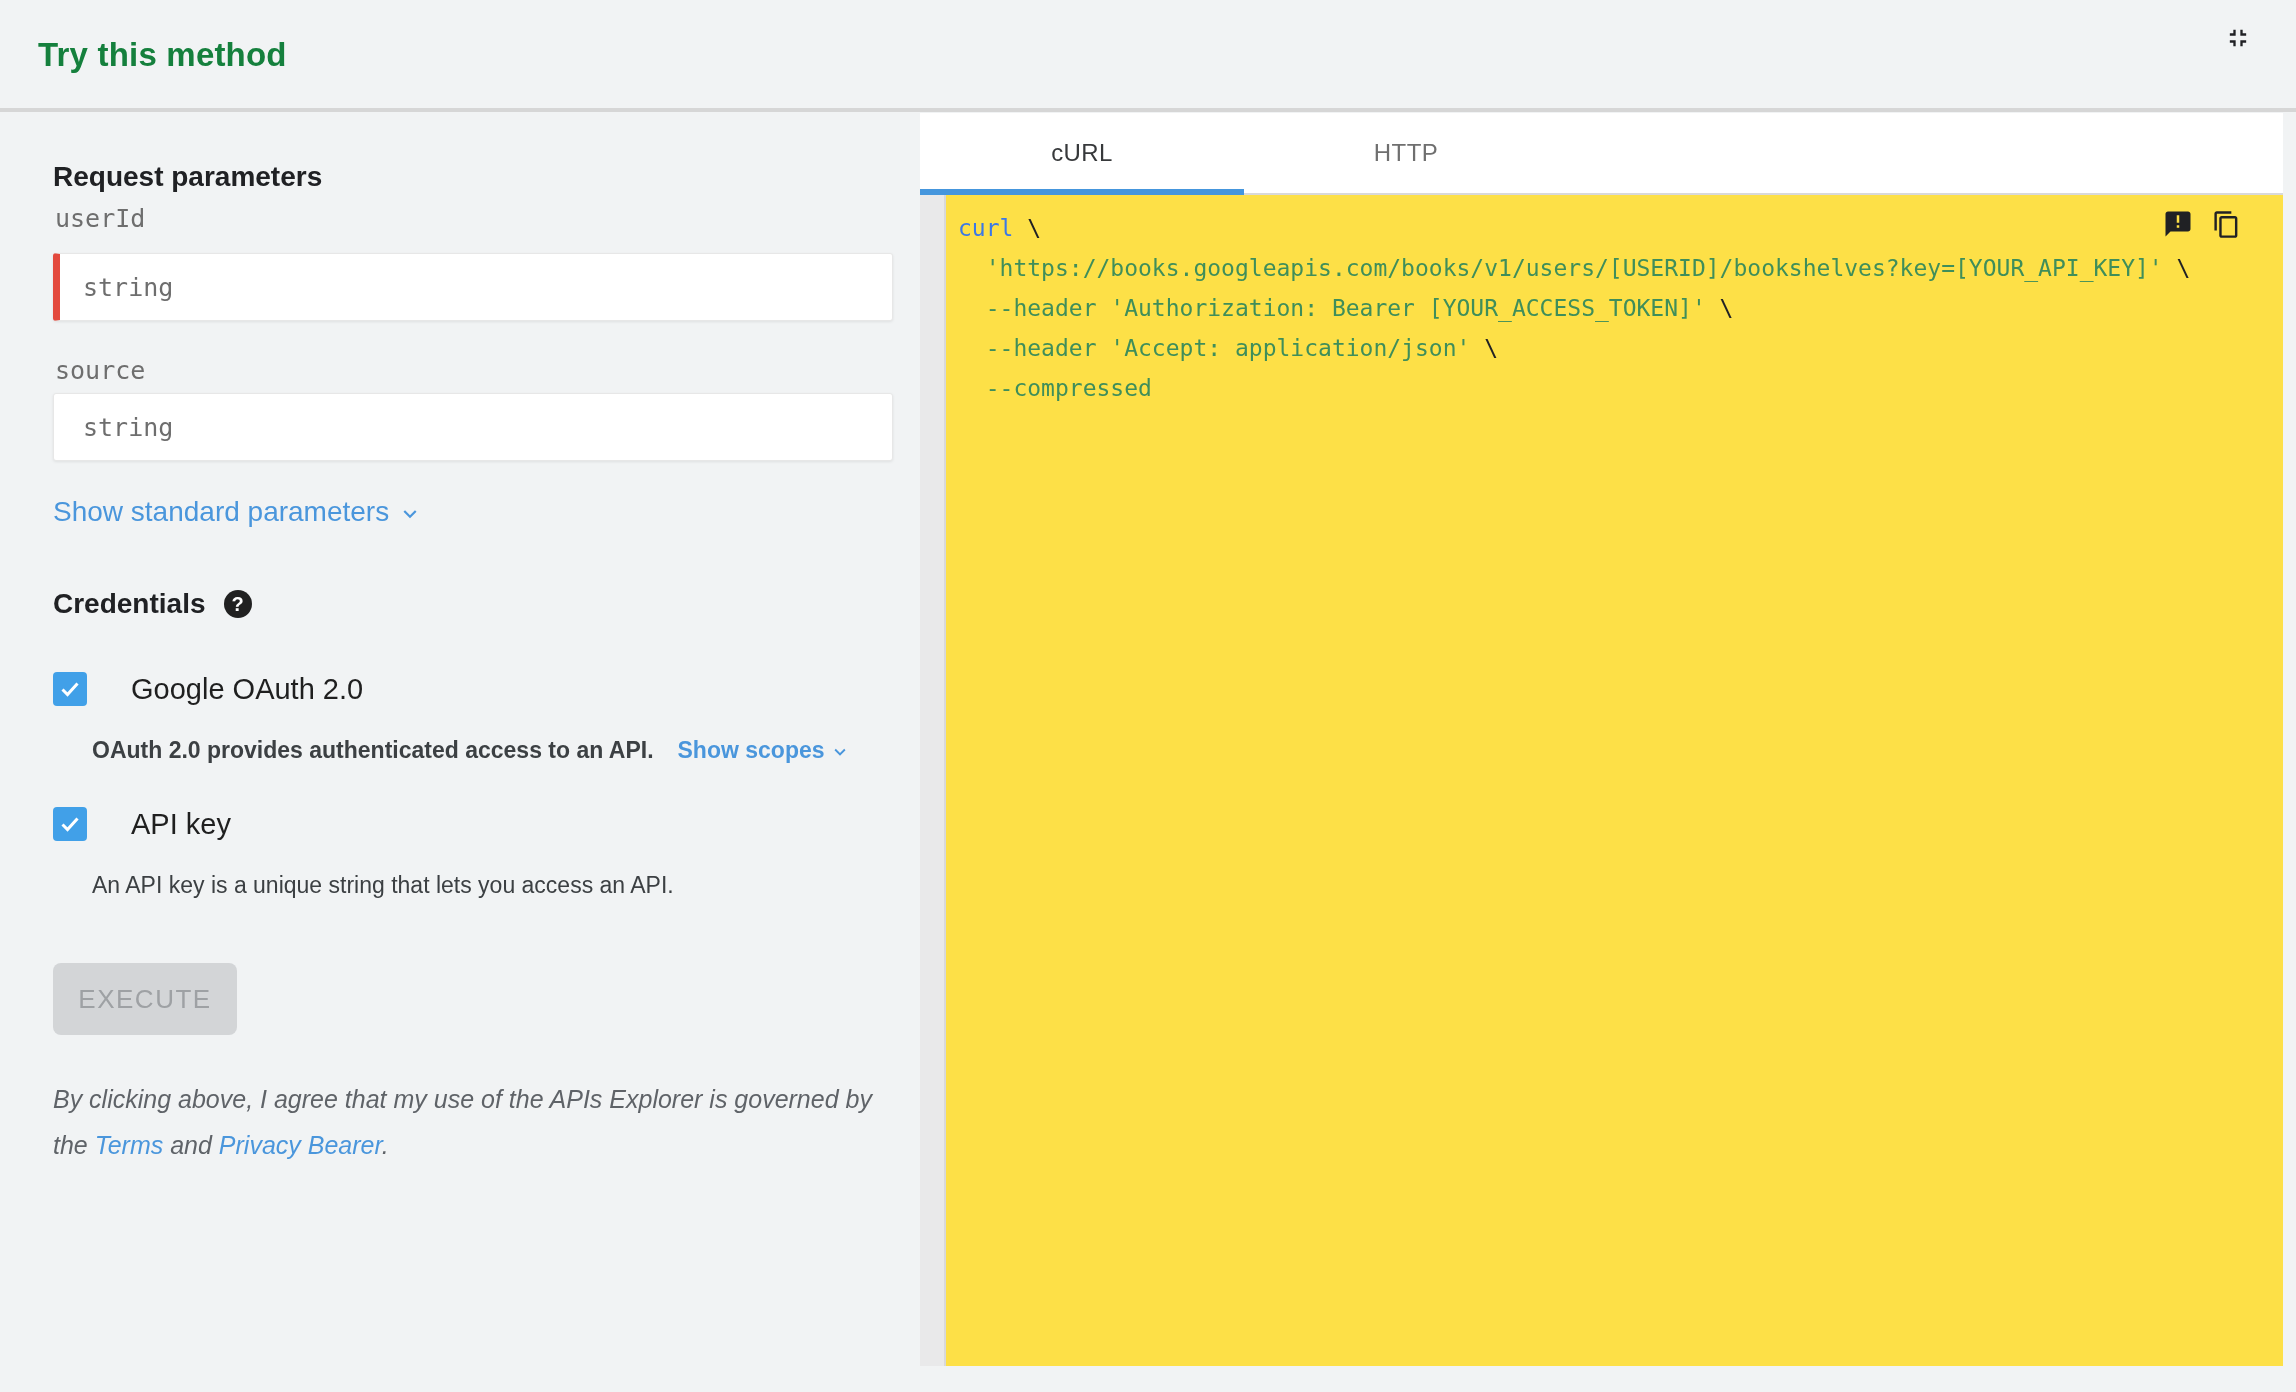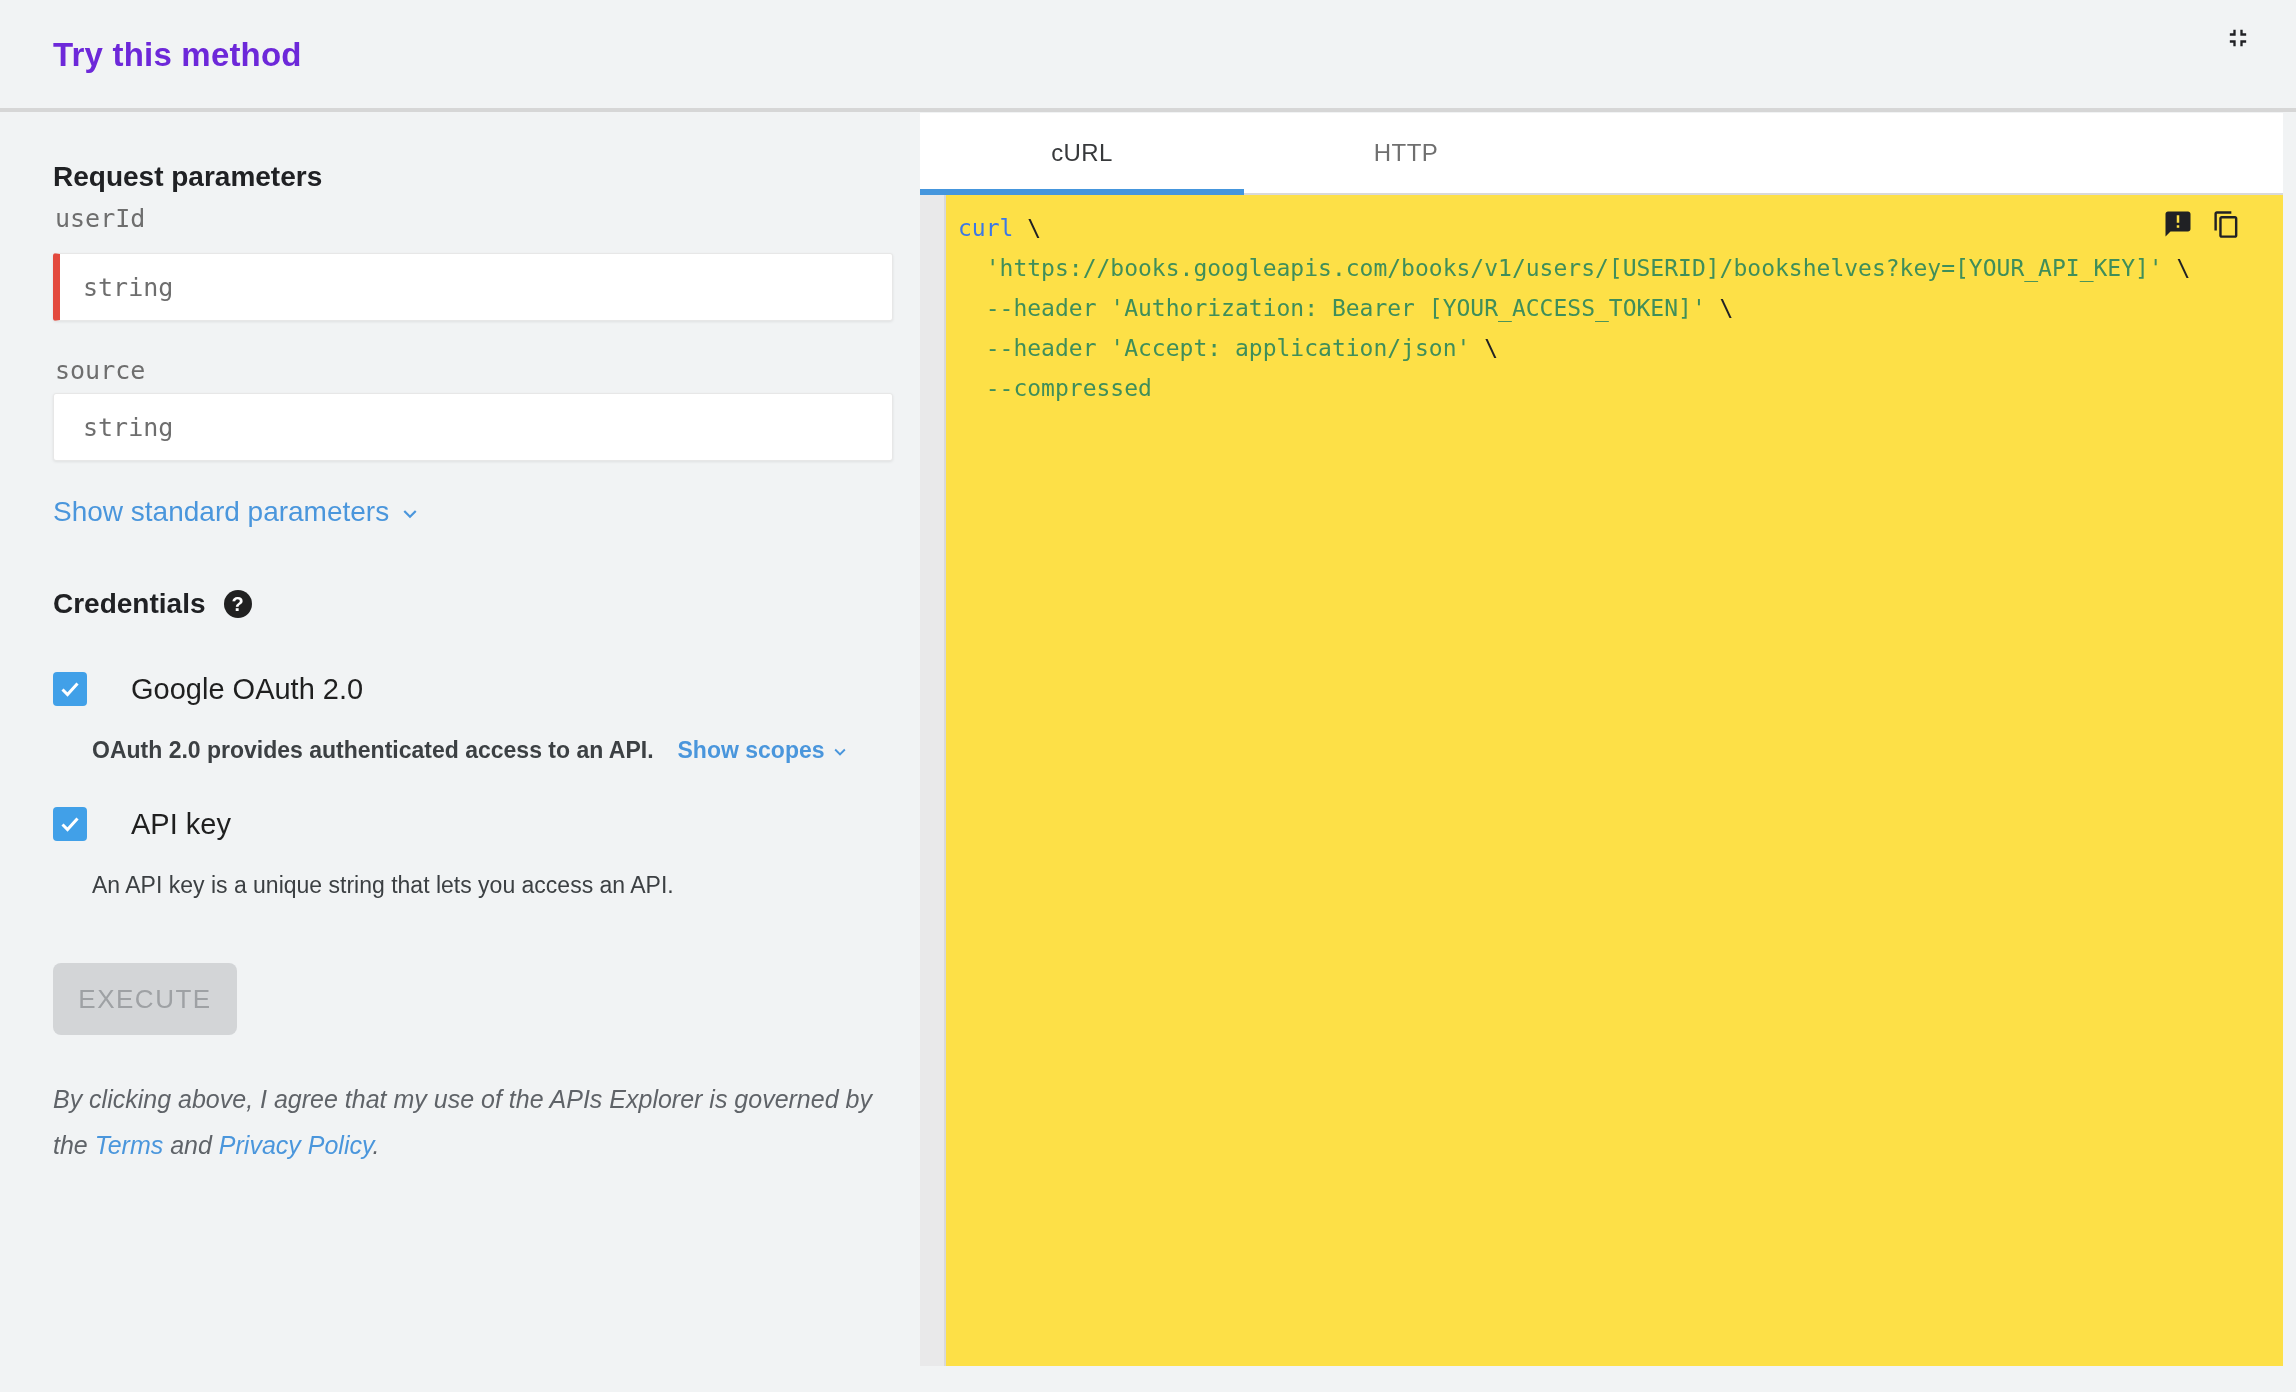--- a/index.html
+++ b/index.html
@@ -6,22 +6,22 @@
   html,body { width:2296px; height:1392px; }
   body {
     position:relative;
     background:#f1f3f4;
     font-family:"Liberation Sans", sans-serif;
     color:#202124;
     overflow:hidden;
   }
   
   .dialog-title {
-    position:absolute; left:53px; top:36px;
-    font-size:33px; font-weight:bold; letter-spacing:.2px; color:#6d28d9;
+    position:absolute; left:38px; top:36px;
+    font-size:33px; font-weight:bold; letter-spacing:.2px; color:#15803d;
   }
   .collapse-btn { position:absolute; right:44px; top:24px; width:28px; height:28px; cursor:pointer; }
   .header-divider { position:absolute; left:0; top:108px; width:2296px; height:4px; background:#d6d6d6; }
 
   
   .section-heading { position:absolute; left:53px; font-size:28px; font-weight:bold; color:#202124; }
   .h-request { top:161px; }
   .h-credentials { top:588px; display:flex; align-items:center; gap:18px; }
   .help-icon {
     width:28px; height:28px; border-radius:50%; background:#212121;
@@ -165,21 +165,21 @@
       </svg>
   </span>
   <span class="cred-label">API key</span>
 </div>
 <div class="cred-desc d-apikey">An API key is a unique string that lets you access an API.</div>
 
 <button class="execute-btn" disabled="">EXECUTE</button>
 
 <div class="legal">
   <span>By clicking above, I agree that my use of the APIs Explorer is governed by</span><br>
-  <span>the </span><span class="link-blue">Terms</span><span> and </span><span class="link-blue">Privacy Policy</span><span>.</span>
+  <span>the </span><span class="link-blue">Terms</span><span> and </span><span class="link-blue">Privacy Bearer</span><span>.</span>
 </div>
 
 <div class="tab-bar">
   <div class="tab active">
     <span>cURL</span>
     <span class="tab-underline"></span>
   </div>
   <div class="tab">
     <span>HTTP</span>
   </div>

